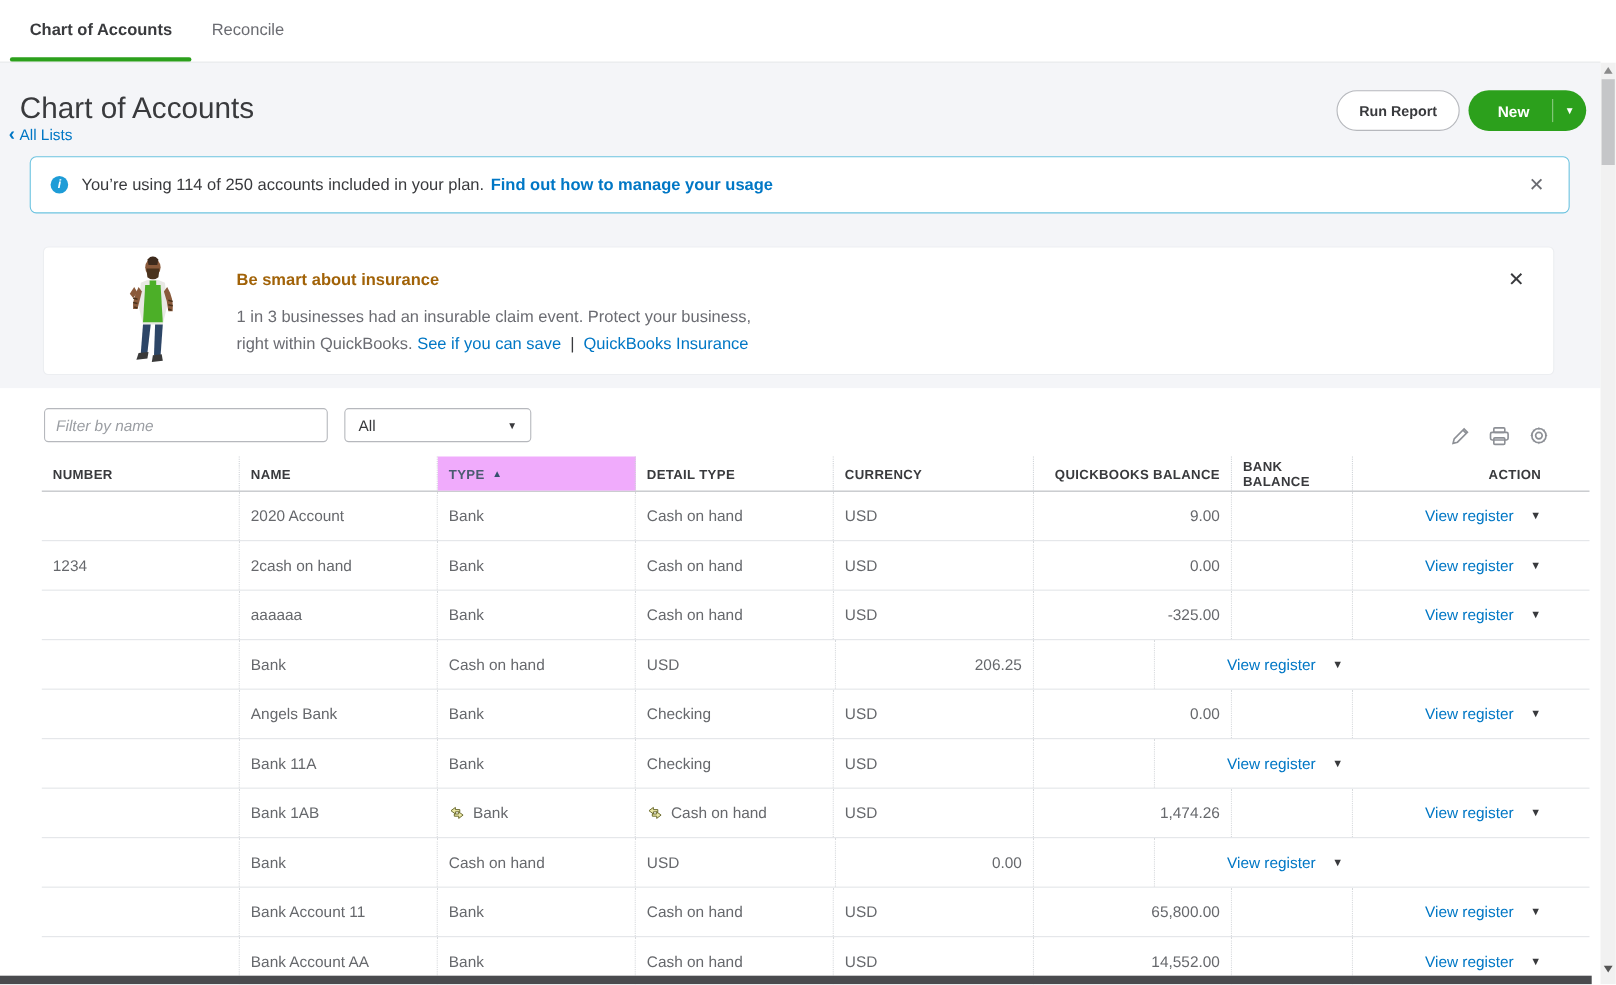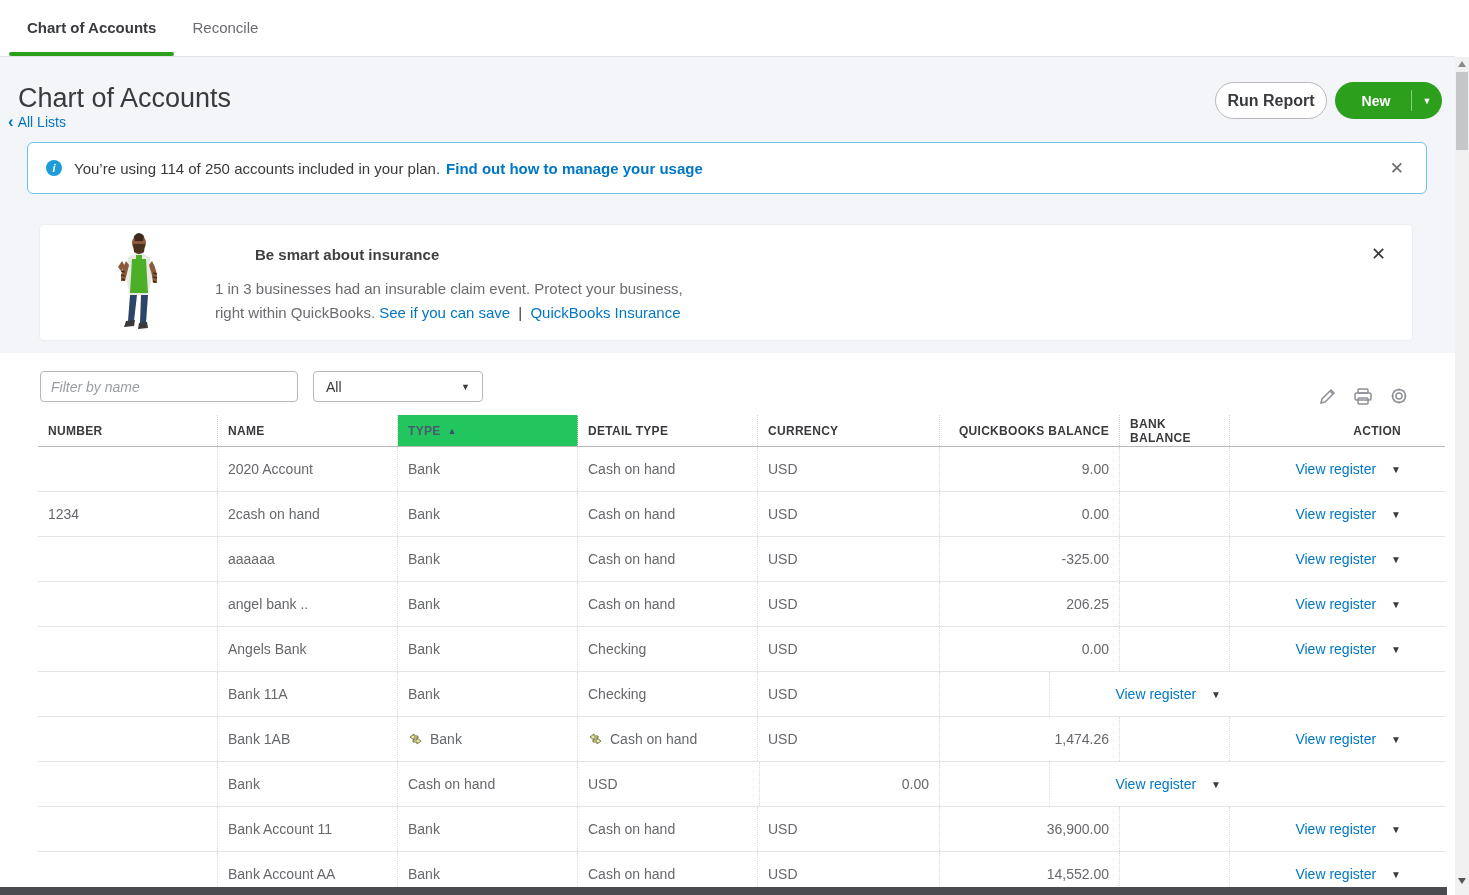--- a/index.html
+++ b/index.html
@@ -13,36 +13,36 @@
   .tab { position:relative; height:57px; display:flex; align-items:center; padding:0 18px; font-size:15px; cursor:pointer; }
   .tab.first { margin-left:9px; }
   .tab.active { color:#393a3d; font-weight:bold; font-weight:600; }
   .tab.active::after { content:""; position:absolute; left:0; right:0; bottom:0; height:4px; background:#2ca01c; border-radius:2px; }
   .tab.inactive { color:#6b6c72;text-align:right; }
   
   .gray-zone { position:absolute; left:0; top:57px; width:1455px; height:296px; background:#f4f5f8; }
   .page-title { position:absolute; left:18px; top:83px; font-size:27px; color:#393a3d; }
   .back-link { position:absolute; left:8px; top:114px; font-size:14px; color:#0077c5; display:flex; align-items:center; gap:4px; cursor:pointer; }
   .back-chevron { font-size:17px; font-weight:bold; line-height:14px; }
-  .btn-run { position:absolute; left:1215px; top:82px; width:112px; height:37px; border:1px solid #b6b8bd; border-radius:19px; background:#fff; font-size:16px; font-weight:600; color:#393a3d; display:flex; align-items:center; justify-content:center; cursor:pointer; }
+  .btn-run { position:absolute; left:1215px; top:82px; width:112px; height:37px; border:1px solid #b6b8bd; border-radius:19px; background:#fff; font-size:13px; font-weight:600; color:#393a3d; display:flex; align-items:center; justify-content:center; cursor:pointer; }
   .btn-new { position:absolute; left:1335px; top:82px; width:107px; height:37px; border:none; border-radius:19px; background:#2ca01c; color:#fff; display:flex; align-items:center; cursor:pointer; }
   .btn-new .lbl { flex:1; text-align:center; font-size:14px; font-weight:bold; padding-left:6px; }
   .btn-new .sep { width:1px; height:21px; background:rgba(255,255,255,.45); }
   .btn-new .caret { width:30px; text-align:center; font-size:9px; }
   
   .usage { position:absolute; left:27px; top:142px; width:1400px; height:52px; background:#fff; border:1px solid #6cc3e0; border-radius:6px; display:flex; align-items:center; padding:0 18px; }
   .info-icon { width:16px; height:16px; border-radius:50%; background:#1e9cd7; color:#fff; font-size:11px; font-weight:bold; display:flex; align-items:center; justify-content:center; font-style:italic; flex:0 0 auto; }
   .usage-text { margin-left:12px; font-size:15px; color:#393a3d; }
   .usage-link { margin-left:6px; font-size:15px; font-weight:600; color:#0077c5; cursor:pointer; }
   .usage .spacer { flex:1; }
   .close-x { font-size:17px; color:#6b6c72; cursor:pointer; padding:4px; }
   
   .insurance { position:absolute; left:40px; top:225px; width:1372px; height:115px; background:#fff; border-radius:4px; box-shadow:0 0 0 1px #eceef1; }
   .ins-illu { position:absolute; left:72px; top:8px; }
-  .ins-title { position:absolute; left:175px; top:21px; font-size:15px; font-weight:bold; color:#404040;margin-left:40px; }
+  .ins-title { position:absolute; left:175px; top:21px; font-size:15px; font-weight:bold; color:#a16207; }
   .ins-body { position:absolute; left:175px; top:52px; font-size:15px; color:#6b6c72; line-height:24px; }
   .ins-link { color:#0077c5; cursor:pointer; }
   .ins-sep { color:#393a3d; margin:0 4px; }
   .ins-close { position:absolute; right:22px; top:14px; font-size:18px; color:#393a3d; cursor:pointer; padding:4px; }
   
   .white-zone { position:absolute; left:0; top:353px; width:1455px; height:542px; background:#fff; }
   .filter-input { position:absolute; left:40px; top:371px; width:258px; height:31px; border:1px solid #b6b8bd; border-radius:4px; padding:0 10px; font-size:14px; font-family:Liberation Sans, sans-serif; color:#393a3d; }
   .filter-input::placeholder { font-style:italic; color:#9b9ea3; }
   .type-select { position:absolute; left:313px; top:371px; width:170px; height:31px; border:1px solid #b6b8bd; border-radius:4px; background:#fff; display:flex; align-items:center; padding:0 12px; font-size:14px; color:#393a3d; cursor:pointer; }
   .type-select .caret { margin-left:auto; font-size:9px; color:#393a3d; }
@@ -52,21 +52,21 @@
   .coa-table { position:absolute; left:38px; top:415px; width:1407px; }
   .thead { display:flex; height:32px; border-bottom:1px solid #b6b8bd; align-items:center; }
   .th { font-size:12px; font-weight:bold; color:#393a3d; letter-spacing:.3px; height:100%; display:flex; align-items:center; padding:0 10px; border-right:1px dotted #cfd3d8; cursor:pointer; }
   .th:last-child { border-right:none; }
   .tr { display:flex; height:45px; border-bottom:1px solid #e3e5e8; align-items:center; }
   .td { font-size:14px; color:#66686c; height:100%; display:flex; align-items:center; padding:0 10px; border-right:1px dotted #d7dadd; overflow:hidden; white-space:nowrap; }
   .td:last-child { border-right:none; }
   .c1 { width:180px; } .c2 { width:180px; } .c3 { width:180px; } .c4 { width:180px; }
   .c5 { width:182px; } .c6 { width:180px; justify-content:flex-end; } .c7 { width:110px; }
   .c8 { width:215px; justify-content:flex-end; padding-right:44px; }
-  .th.c3 { background:#22c55e; color:#4a5b70; }
+  .th.c3 { background:#f0abfc; color:#4a5b70; }
   .sort-arrow { font-size:9px; color:#34516e; margin-left:7px; }
   .view-register { color:#0077c5; font-size:14px; cursor:pointer; }
   .row-caret { font-size:10px; color:#393a3d; margin-left:15px; cursor:pointer; }
   .flag-icon { margin-right:7px; display:flex; }
   
   .vscroll-track { position:absolute; left:1455px; top:57px; width:14px; height:838px; background:#f1f1f1; }
   .vscroll-up { position:absolute; left:1458px; top:61px; width:0; height:0; border-left:4px solid transparent; border-right:4px solid transparent; border-bottom:6px solid #8a8a8a; cursor:pointer; }
   .vscroll-thumb { position:absolute; left:1456px; top:72px; width:12px; height:78px; background:#c5c6c8; cursor:pointer; }
   .vscroll-down { position:absolute; left:1458px; top:878px; width:0; height:0; border-left:4px solid transparent; border-right:4px solid transparent; border-top:6px solid #555; cursor:pointer; }
   .hscroll-thumb { position:absolute; left:0; top:887px; width:1447px; height:8px; background:#4a4b4e; cursor:pointer; }
@@ -228,21 +228,20 @@
       <div class="td c6">-325.00</div>
       <div class="td c7"></div>
       <div class="td c8">
         <span class="view-register">View register</span>
         <span class="row-caret">▼</span>
       </div>
     </div>
 
     <div class="tr">
       <div class="td c1"></div>
-      <div class="td c2">angel bank ..</div>
       <div class="td c3">
 
         <span>Bank</span>
       </div>
       <div class="td c4">
 
         <span>Cash on hand</span>
       </div>
       <div class="td c5">USD</div>
       <div class="td c6">206.25</div>
@@ -346,21 +345,21 @@
       <div class="td c2">Bank Account 11</div>
       <div class="td c3">
 
         <span>Bank</span>
       </div>
       <div class="td c4">
 
         <span>Cash on hand</span>
       </div>
       <div class="td c5">USD</div>
-      <div class="td c6">36,900.00</div>
+      <div class="td c6">65,800.00</div>
       <div class="td c7"></div>
       <div class="td c8">
         <span class="view-register">View register</span>
         <span class="row-caret">▼</span>
       </div>
     </div>
 
     <div class="tr">
       <div class="td c1"></div>
       <div class="td c2">Bank Account AA</div>

